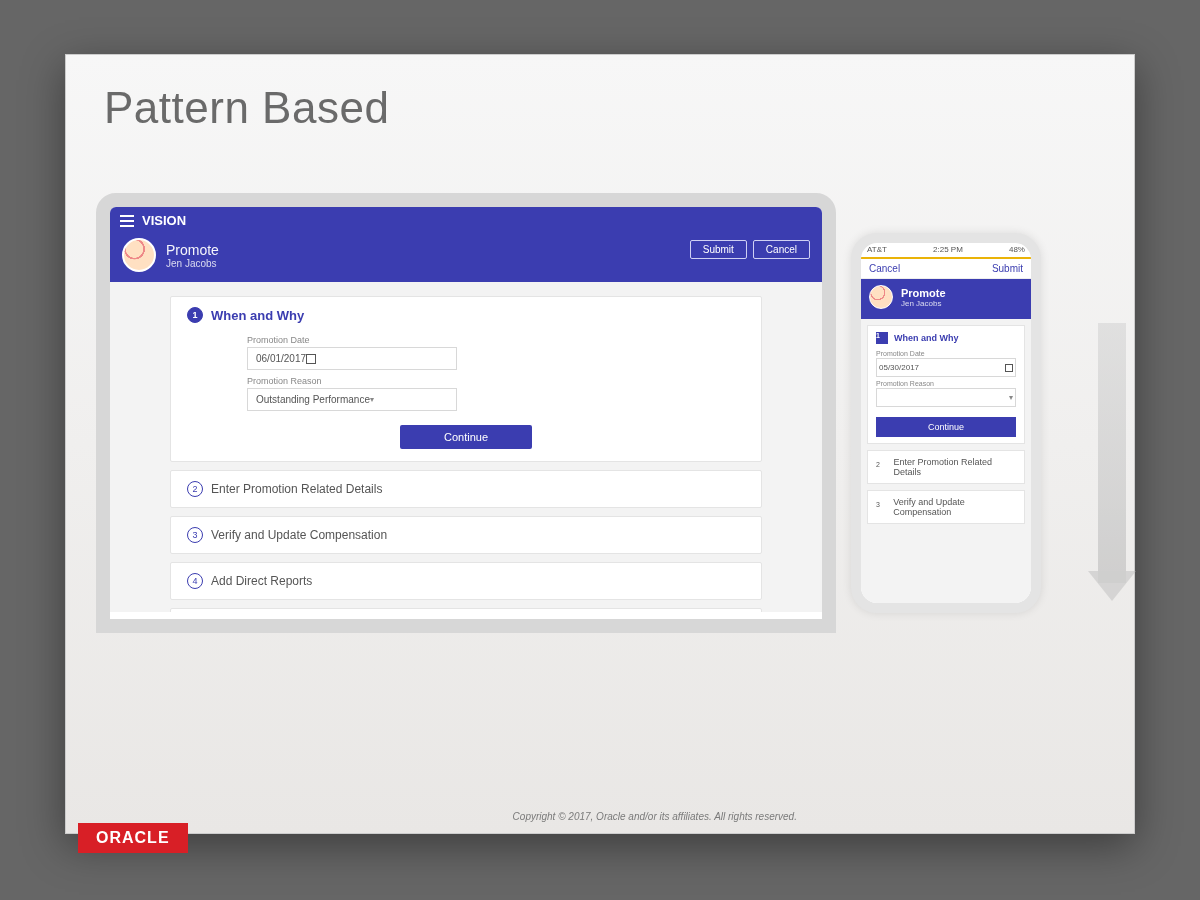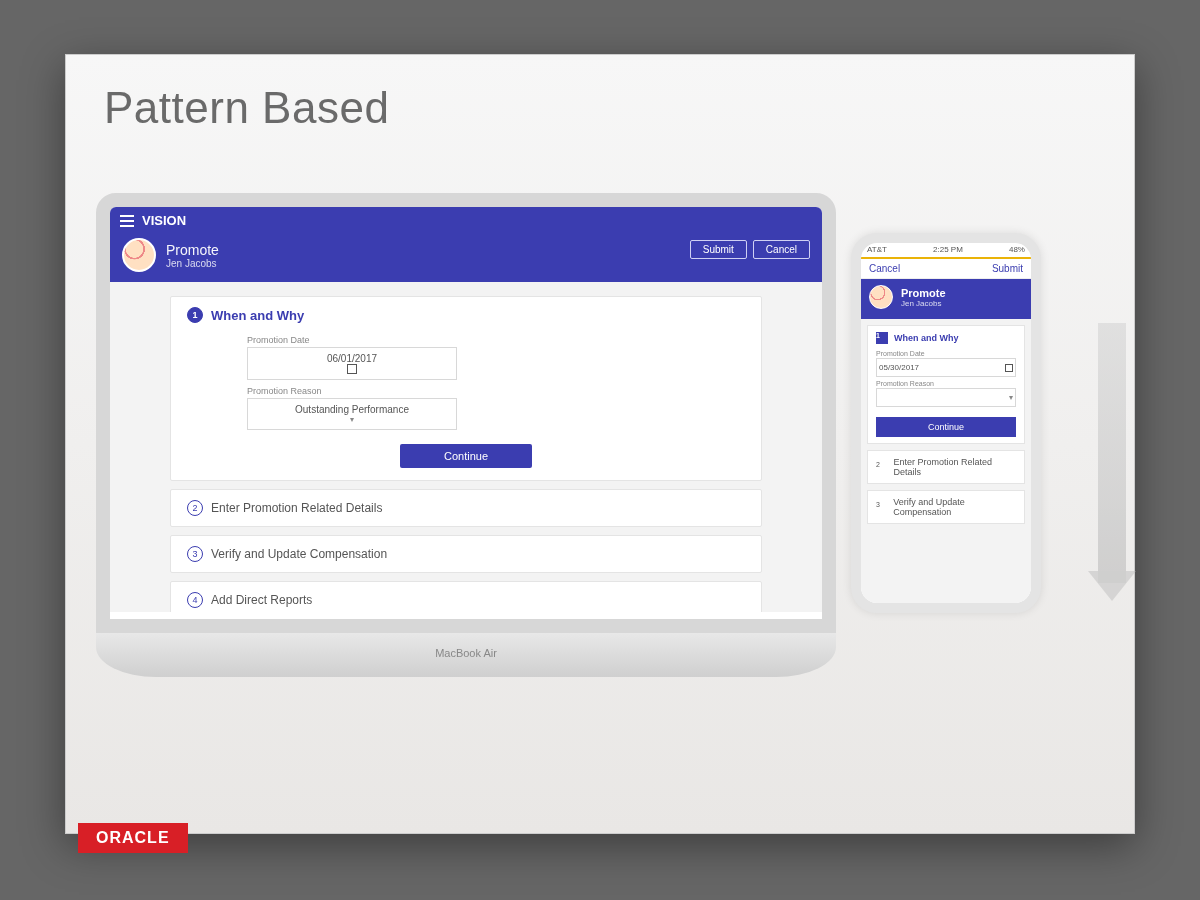--- a/index.html
+++ b/index.html
@@ -159,21 +159,21 @@
   .card.open{display:block;cursor:default;}
   .card.open .hdr{
     display:flex;align-items:center;gap:8px;
     color:#3b3db0;font-weight:600;font-size:13px;margin-bottom:12px;
   }
   .card.open .num{background:#3b3db0;color:#fff;}
   .field-lbl{font-size:9px;color:#888;margin:6px 0 2px 60px;}
   .field{
     margin-left:60px;width:210px;border:1px solid #d8d8d8;
     font-size:10px;padding:5px 8px;display:flex;
-    align-items:center;background:#fff;flex-direction:column;
+    align-items:center;background:#fff;
   }
   .cal-icon{width:10px;height:10px;border:1px solid #555;display:inline-block;}
   .chev{font-size:8px;color:#888;}
   .continue-btn{
     display:block;margin:14px auto 2px;background:#3b3db0;color:#fff;
     border:none;font-size:11px;padding:6px 44px;cursor:pointer;border-radius:2px;
   }
 
   
   .phone .app-bar{
@@ -267,21 +267,20 @@
           <div class="card">
             <span class="num">4</span>
             <span>Add Direct Reports</span>
           </div>
           <div class="card">
             
             
           </div>
         </div>
       </div>
-      <div class="laptop-base">MacBook Air</div>
     </div>
 
     <div class="phone">
       <div class="phone-status">
         <span>AT&amp;T</span>
         <span>2:25 PM</span>
         <span>48%</span>
       </div>
       <div class="app-bar">
         <span>Cancel</span>
@@ -321,14 +320,15 @@
           <span>Verify and Update Compensation</span>
         </div>
       </div>
     </div>
 
     <div class="arrow-down"></div>
   </div>
 
   <div class="footer">
     <span class="oracle-badge">ORACLE</span>
+    <span class="copyright">Copyright © 2017, Oracle and/or its affiliates. All rights reserved.</span>
   </div>
 </div>
 
 </body></html>

